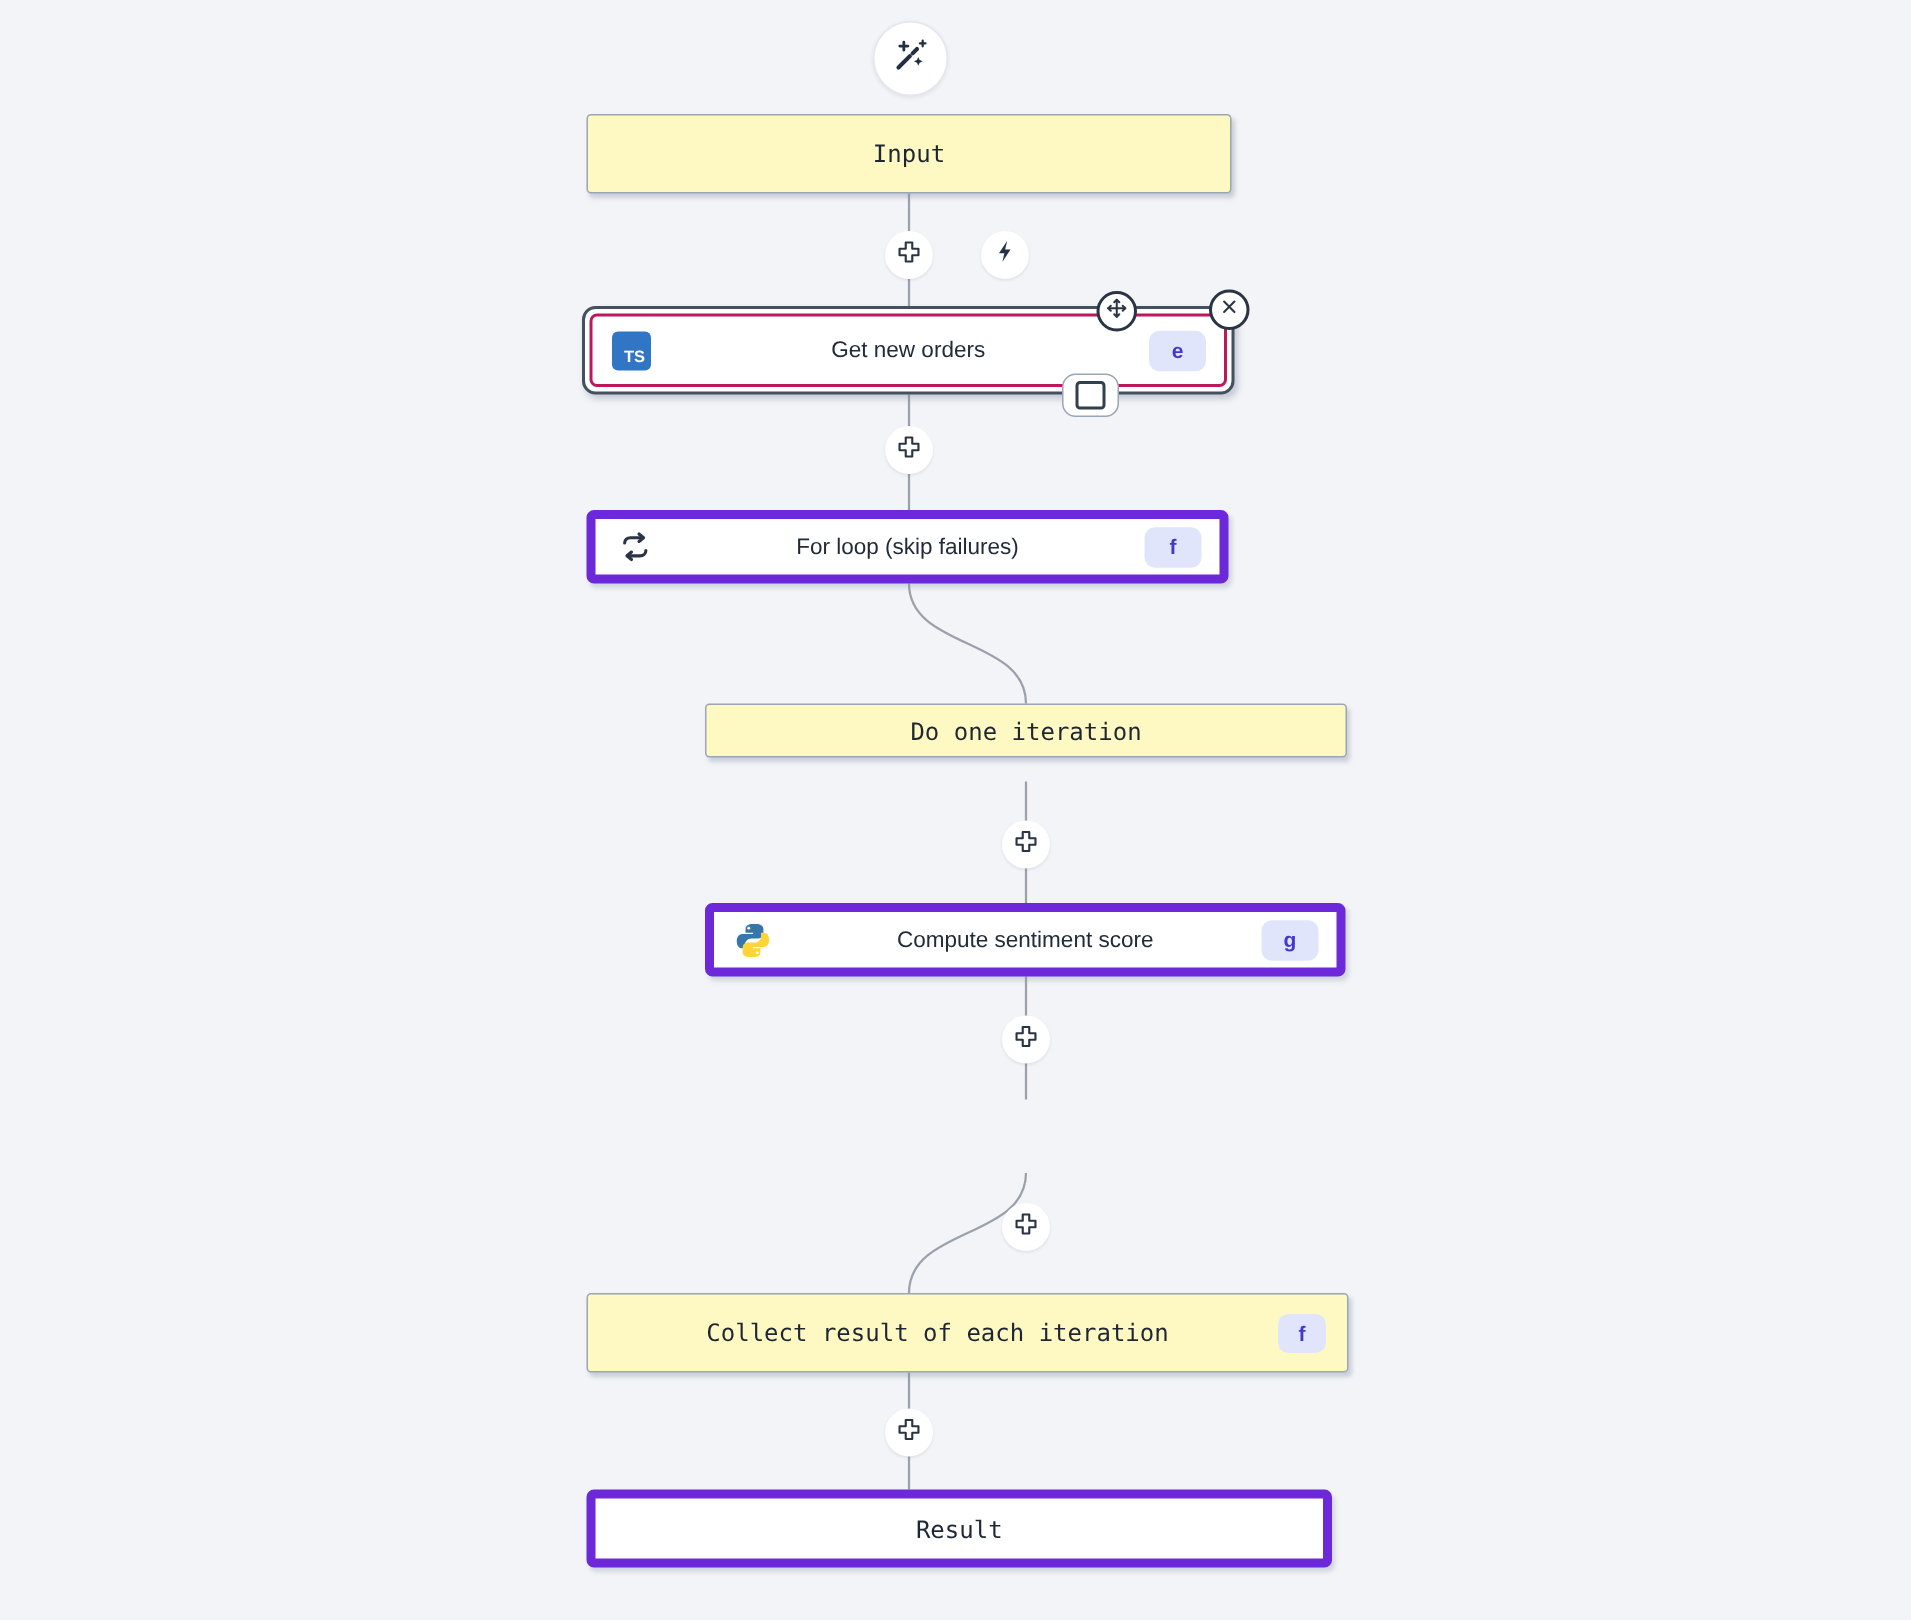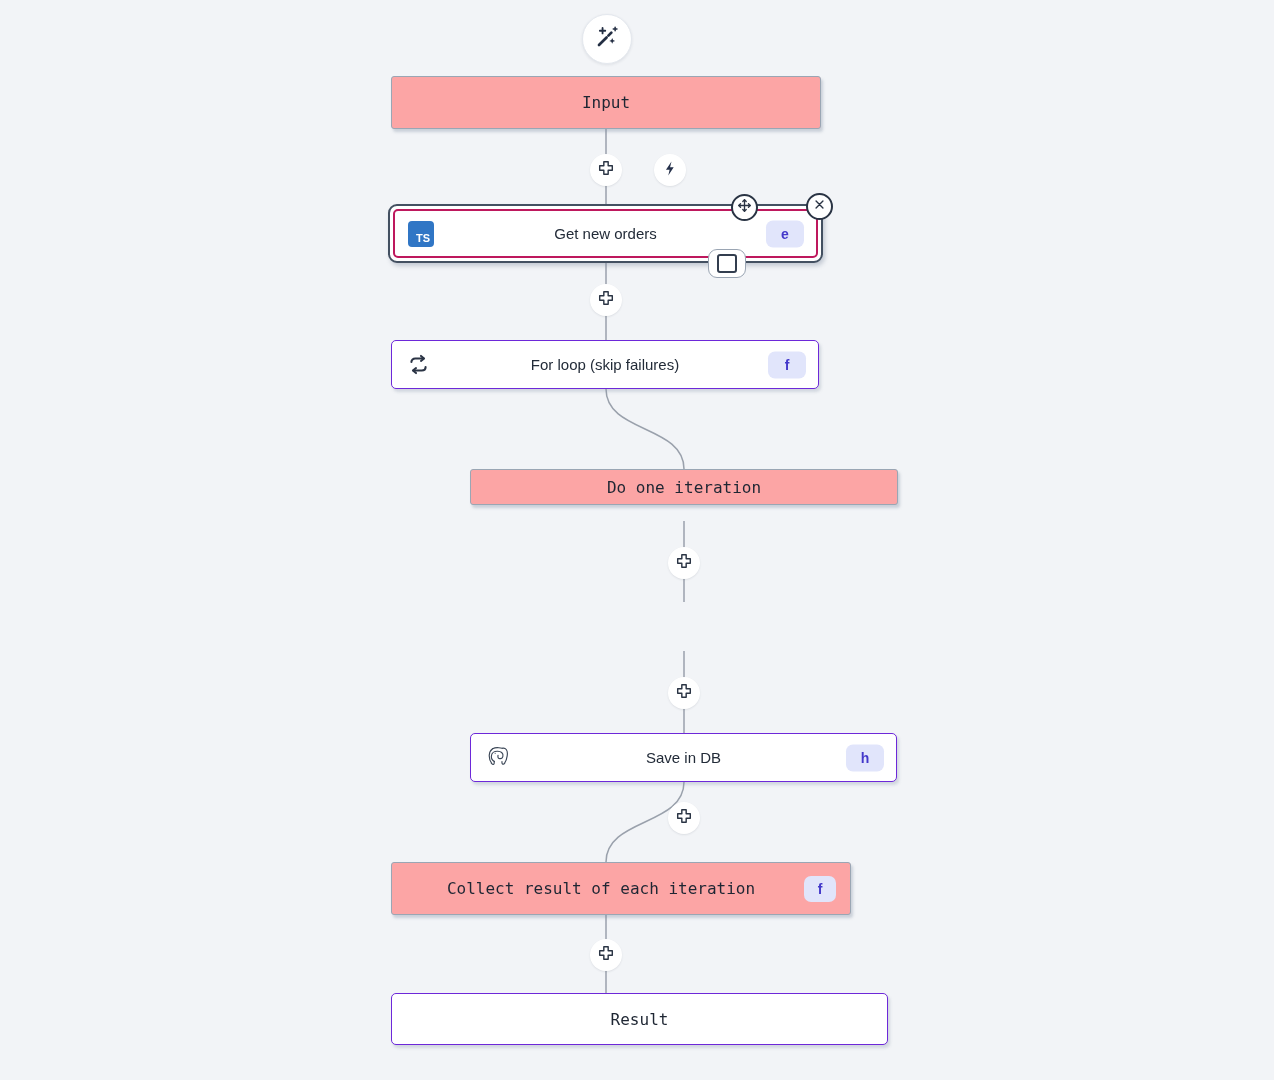--- a/index.html
+++ b/index.html
@@ -4,24 +4,24 @@
 <style>
   html,body{margin:0;padding:0;}
   body{background:#e9ecf1;font-family:"Liberation Sans",sans-serif;}
   #canvas{position:relative;width:1274px;height:1080px;background:#f2f4f7;overflow:hidden;}
 
   
   #edges{position:absolute;left:0;top:0;z-index:0;}
 
   
   .node{position:absolute;box-sizing:border-box;display:flex;align-items:center;justify-content:center;z-index:1;}
-  .virtual{background:#fca5a5;border:1px solid #9aa6b4;border-radius:3px;
+  .virtual{background:#fef9c3;border:1px solid #9aa6b4;border-radius:3px;
            font-family:"DejaVu Sans Mono","Liberation Mono",monospace;font-size:16px;color:#1e2633;
            box-shadow:2px 3px 3px rgba(125,140,160,.35);}
-  .step{background:#ffffff;border:1px solid #6d28d9;border-radius:5px;
+  .step{background:#ffffff;border:6px solid #6d28d9;border-radius:5px;
         font-size:15px;color:#222b38;box-shadow:2px 3px 3px rgba(135,148,168,.30);}
   .step.mono{font-family:"DejaVu Sans Mono","Liberation Mono",monospace;font-size:16px;color:#1e2633;}
   .node .label{pointer-events:none;}
 
   
   .selected-outer{position:absolute;box-sizing:border-box;z-index:2;background:#ffffff;
                   border:2px solid #43506144;border:2px solid #435061;border-radius:9px;padding:3px;
                   box-shadow:2px 3px 4px rgba(120,135,155,.38);}
   .selected-inner{position:relative;box-sizing:border-box;width:100%;height:100%;
                   border:2px solid #be185d;border-radius:5px;background:#fff;
@@ -157,52 +157,51 @@
   </div>
 
   <div class="circle-btn" style="left:668px;top:547px;">
     <span>
       <svg width="18" height="18" viewBox="0 0 24 24">
         <path d="M9.1 3.6h5.8v5.5h5.5v5.8h-5.5v5.5H9.1v-5.5H3.6V9.1h5.5z" fill="#ffffff" stroke="#2a3444" stroke-width="1.9" stroke-linejoin="round"></path>
       </svg>
     </span>
   </div>
 
+  <div class="node step" style="left:470px;top:602px;width:427px;height:49px;">
+    <span class="node-icon">
+      <svg width="26" height="26" viewBox="0 0 24 24">
+        <path d="M11.9 1.8c-2.7 0-4.5 1-4.5 3v2.4h4.7v.8H5.5c-2 0-3.5 1.7-3.5 4.4 0 2.7 1.4 4.4 3.4 4.4h1.7v-2.3c0-2.1 1.8-3.8 3.9-3.8h4.3c1.7 0 3.1-1.4 3.1-3.2V4.8c0-2-2-3-4.5-3z" fill="#3776ab"></path>
+        <circle cx="9.4" cy="4.4" r="0.9" fill="#ffffff"></circle>
+        <path d="M12.1 22.2c2.7 0 4.5-1 4.5-3v-2.4h-4.7V16h6.6c2 0 3.5-1.7 3.5-4.4 0-2.7-1.4-4.4-3.4-4.4h-1.7v2.3c0 2.1-1.8 3.8-3.9 3.8h-4.3c-1.7 0-3.1 1.4-3.1 3.2v2.7c0 2 2 3 4.5 3z" fill="#ffd43b"></path>
+        <circle cx="14.6" cy="19.6" r="0.9" fill="#ffffff"></circle>
+      </svg>
+    </span>
+    <span class="label">Compute sentiment score</span>
+    <span class="badge">g</span>
+  </div>
 
   <div class="circle-btn" style="left:668px;top:677px;">
     <span>
       <svg width="18" height="18" viewBox="0 0 24 24">
         <path d="M9.1 3.6h5.8v5.5h5.5v5.8h-5.5v5.5H9.1v-5.5H3.6V9.1h5.5z" fill="#ffffff" stroke="#2a3444" stroke-width="1.9" stroke-linejoin="round"></path>
       </svg>
     </span>
   </div>
 
-  <div class="node step" style="left:470px;top:733px;width:427px;height:49px;">
-    <span class="node-icon">
-      <svg width="25" height="25" viewBox="0 0 24 24" fill="none" stroke="#3b4656" stroke-width="1.1" stroke-linecap="round" stroke-linejoin="round">
-        <path d="M16.6 3.1c1.5-.4 2.9 0 3.8 1.2 1 1.3 1.3 3.6.9 6.2-.4 2.8-1.4 5.6-2.6 7.2-.6.8-1.5 1-2 .4-.4-.4-.5-1.2-.4-2.2"></path>
-        <path d="M7.3 3.6C5.6 4.8 4.3 7 4.1 9.6c-.2 3.1.9 6.5 2.6 8.5.7.8 1.6.7 2-.2.2-.6.2-1.4.1-2.3"></path>
-        <path d="M7.3 3.6c1.7-.9 3.9-1.2 6-1 1.2.1 2.4.3 3.3.5"></path>
-        <path d="M9 15.8c-1.8-.9-3-2.8-2.9-5 .2-3 2.7-5 6.2-4.8 1.5.1 2.8.5 3.7 1.2 1.1.9 1.5 2.3 1.2 3.6-.3 1.5-1.4 2.4-2.9 2.3-1.2-.1-2-.8-1.9-2l.1-1.2"></path>
-        <circle cx="9.8" cy="7.9" r="0.55" fill="#3b4656" stroke="none"></circle>
-      </svg>
-    </span>
-    <span class="label">Save in DB</span>
-    <span class="badge">h</span>
-  </div>
 
   <div class="circle-btn" style="left:668px;top:802px;">
     <span>
       <svg width="18" height="18" viewBox="0 0 24 24">
         <path d="M9.1 3.6h5.8v5.5h5.5v5.8h-5.5v5.5H9.1v-5.5H3.6V9.1h5.5z" fill="#ffffff" stroke="#2a3444" stroke-width="1.9" stroke-linejoin="round"></path>
       </svg>
     </span>
   </div>
 
-  <div class="node virtual" style="left:391px;top:862px;width:460px;height:53px;padding-right:40px;">
+  <div class="node virtual" style="left:391px;top:862px;width:508px;height:53px;padding-right:40px;">
     <span class="label">Collect result of each iteration</span>
     <span class="badge small">f</span>
   </div>
 
   <div class="circle-btn" style="left:590px;top:939px;">
     <span>
       <svg width="18" height="18" viewBox="0 0 24 24">
         <path d="M9.1 3.6h5.8v5.5h5.5v5.8h-5.5v5.5H9.1v-5.5H3.6V9.1h5.5z" fill="#ffffff" stroke="#2a3444" stroke-width="1.9" stroke-linejoin="round"></path>
       </svg>
     </span>

